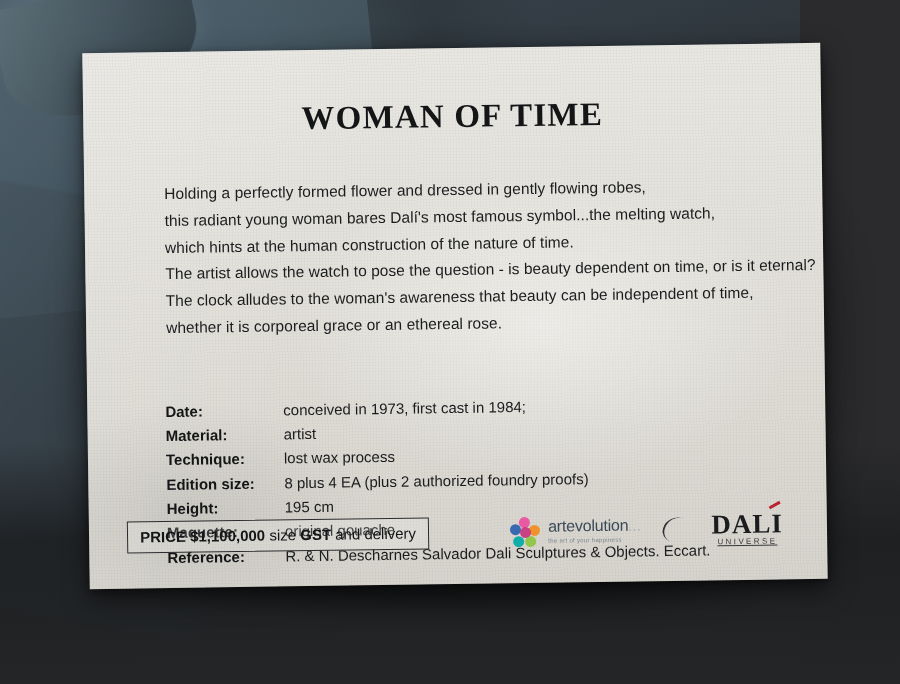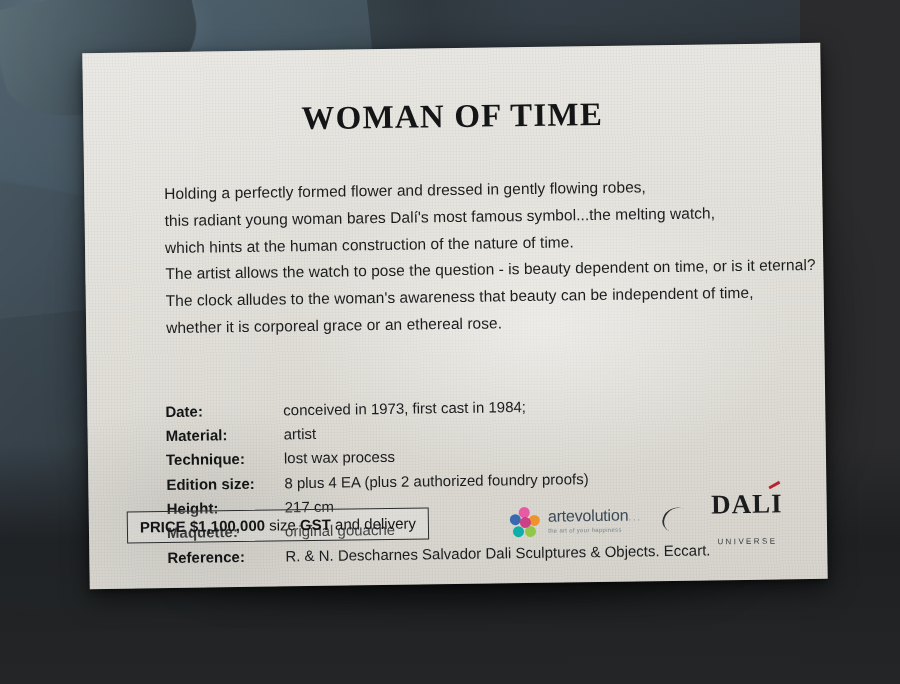--- a/index.html
+++ b/index.html
@@ -238,21 +238,22 @@
     top: -7px;
     width: 12px;
     height: 3px;
     background: #b8232f;
     transform: rotate(-28deg);
   }
   .dali-sub {
     font-size: 8px;
     letter-spacing: 2.4px;
     color: #3a3c3f;
-    margin-top: 20px;
+    margin-top: 0;
+    text-decoration: underline;
   }
 </style>
 </head>
 <body>
 
 <div id="scene">
   <div class="bg-slab"></div>
   <div class="bg-slab2"></div>
   <div class="bg-sculpt"></div>
   <div class="bg-dark-bottom"></div>
@@ -284,21 +285,21 @@
         <div class="spec-row">
           <div class="spec-label">Technique:</div>
           <div class="spec-value">lost wax process</div>
         </div>
         <div class="spec-row">
           <div class="spec-label">Edition size:</div>
           <div class="spec-value">8 plus 4 EA (plus 2 authorized foundry proofs)</div>
         </div>
         <div class="spec-row">
           <div class="spec-label">Height:</div>
-          <div class="spec-value">217 cm</div>
+          <div class="spec-value">195 cm</div>
         </div>
         <div class="spec-row">
           <div class="spec-label">Maquette:</div>
           <div class="spec-value">original gouache</div>
         </div>
         <div class="spec-row">
           <div class="spec-label">Reference:</div>
           <div class="spec-value">R. &amp; N. Descharnes Salvador Dali Sculptures &amp; Objects. Eccart.</div>
         </div>
       </div>

